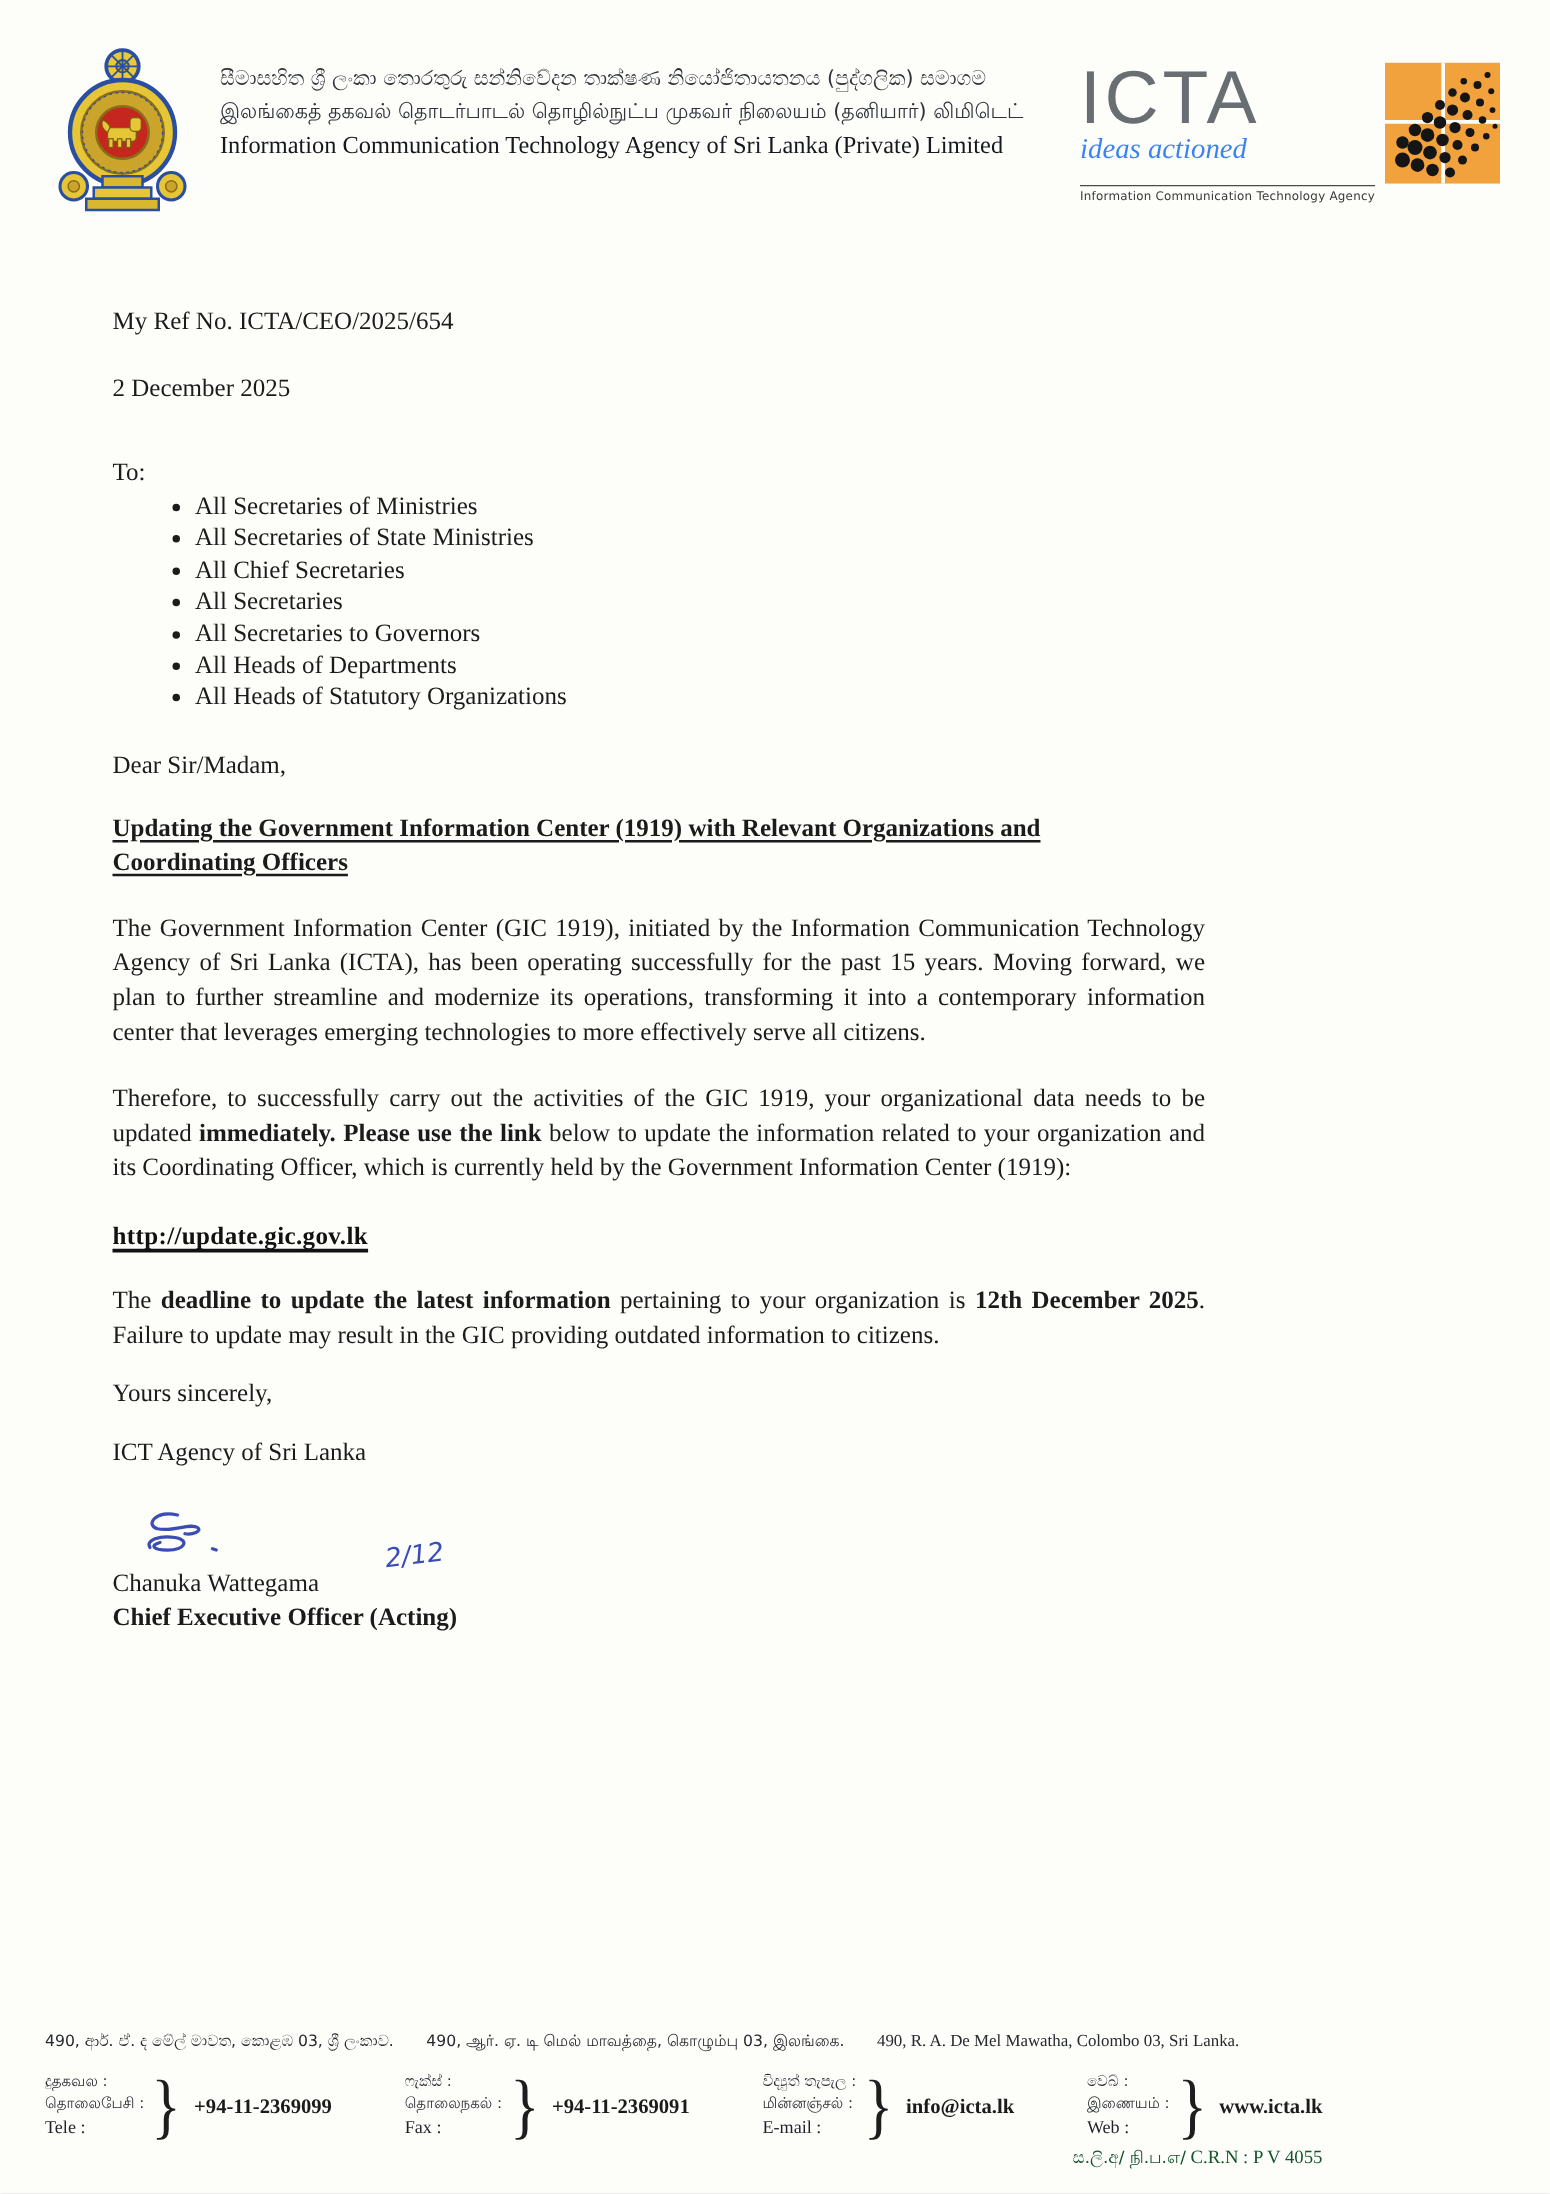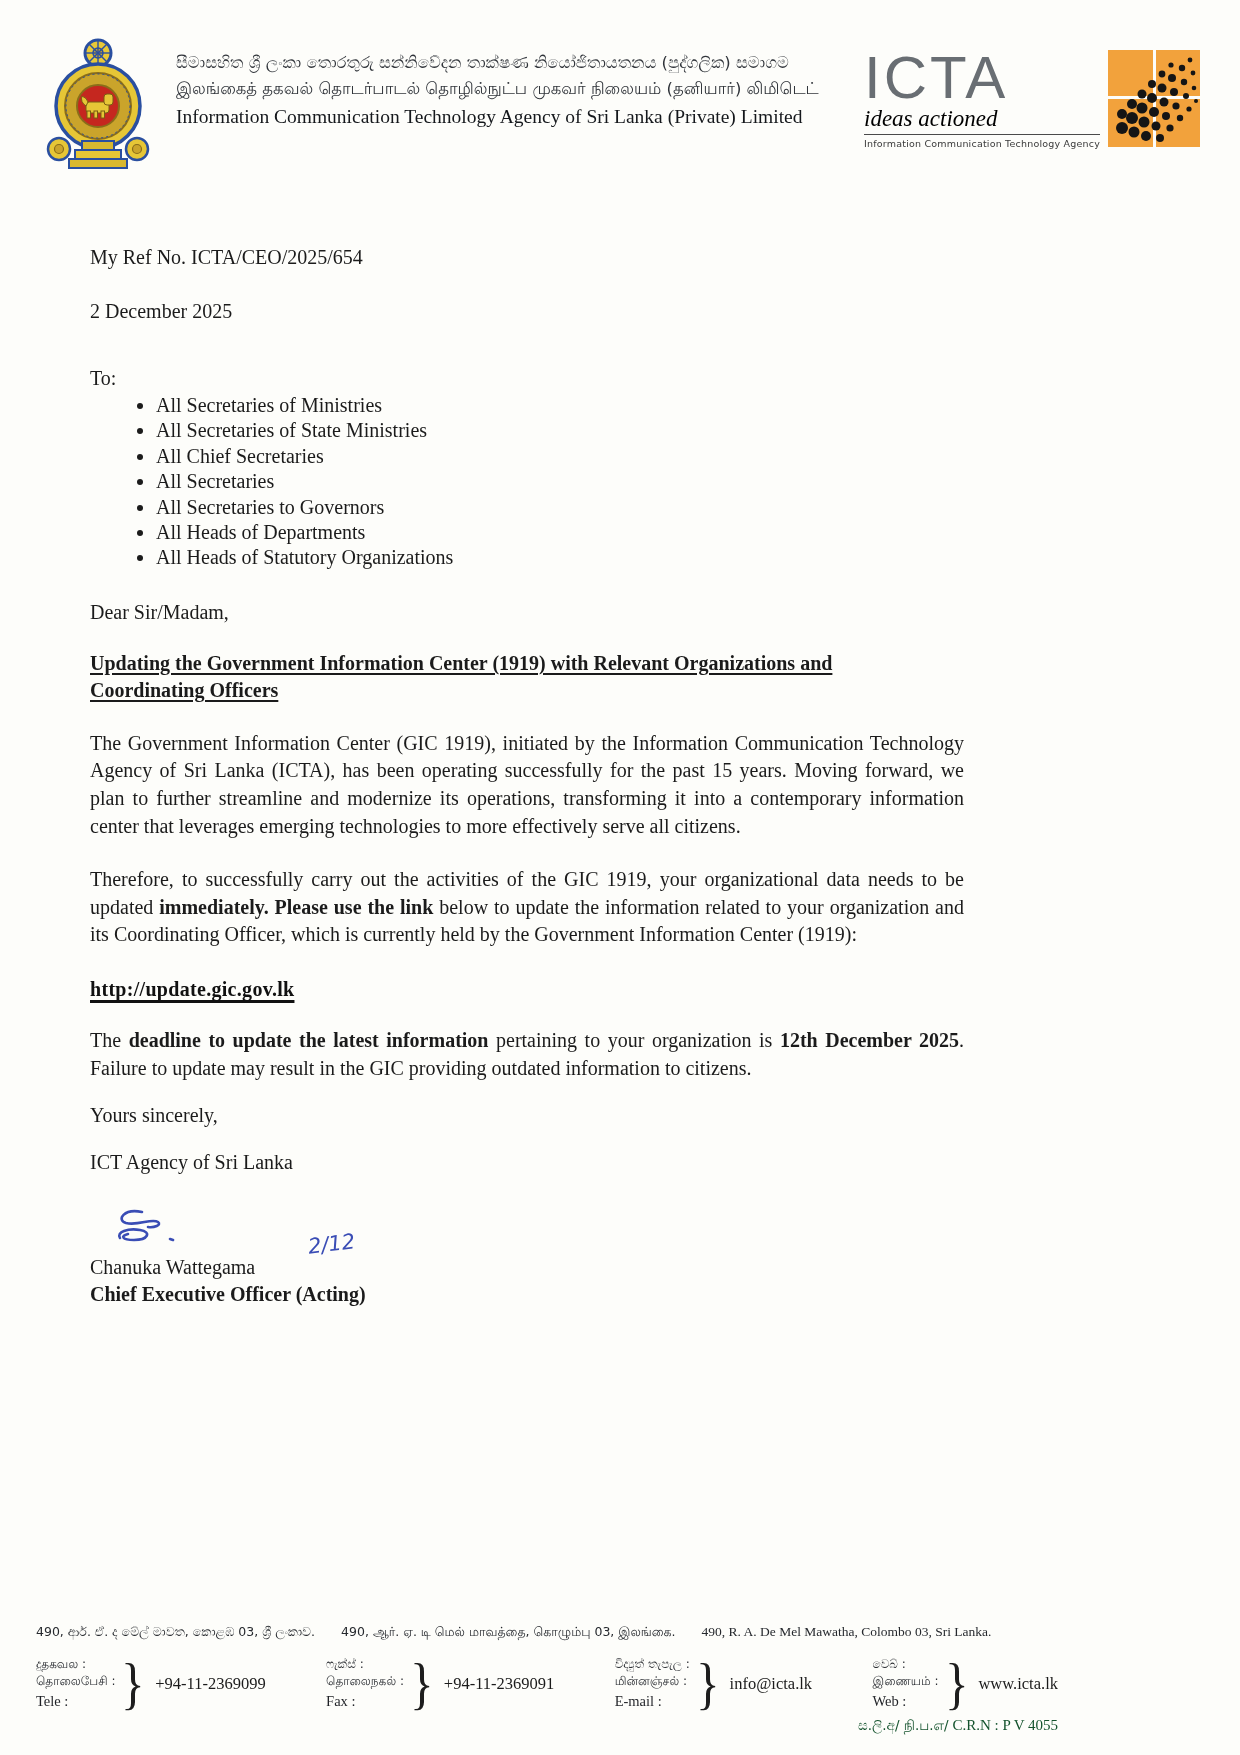--- a/index.html
+++ b/index.html
@@ -23,23 +23,23 @@
   }
   .org-en{font-size:19.5px;color:#15181c;margin-top:3px;white-space:nowrap;}
   .logo{margin-left:auto;display:flex;align-items:flex-start;padding-top:14px;}
   .logo-text{display:flex;flex-direction:column;align-items:flex-start;}
   .logo-acronym{
     font-family:Liberation Sans, sans-serif;
     font-size:60px;line-height:56px;color:#696e73;letter-spacing:3px;
   }
   .logo-tagline{
     font-family:"Liberation Serif", serif;
-    font-style:italic;font-size:23px;color:#000000;
+    font-style:italic;font-size:23px;color:#3b82f6;
     border-bottom:1.5px solid #4a4a4a;
-    padding-bottom:2px;width:100%;
+    padding-bottom:16px;width:100%;
   }
   .logo-caption{
     font-family:"DejaVu Sans", sans-serif;
     font-size:9.5px;color:#3a3a3a;margin-top:3px;letter-spacing:.2px;
   }
   .logo-mark{width:92px;height:97px;margin-left:8px;}
   
   .content{width:874px;margin-left:90px;font-size:20px;}
   .refno{margin-top:74px;}
   .date{margin-top:31px;}
@@ -75,21 +75,21 @@
   .contacts{display:flex;justify-content:space-between;margin-top:14px;}
   .contact{display:flex;align-items:center;}
   .labels{line-height:1.45;}
   .labels .si,.labels .ta{font-family:"DejaVu Sans", sans-serif;font-size:12px;color:#2b2e33;white-space:nowrap;}
   .labels .en{font-size:14.5px;color:#1f2126;white-space:nowrap;}
   .brace{
     font-family:"Liberation Serif", serif;
     font-size:58px;font-weight:400;color:#1d1d1d;
     margin:0 8px 0 4px;line-height:1;transform:scaleX(.85);
   }
-  .cvalue{font-size:16.5px;white-space:nowrap;}
+  .cvalue{font-size:16.5px;white-space:nowrap;font-weight:bold;}
   .crn-line{text-align:right;margin-top:4px;font-size:15px;color:#14532d;}
   .crn-line .mix{font-family:"DejaVu Sans", sans-serif;font-size:13.5px;}
 </style>
 </head>
 <body>
 
 <div class="page">
 
   <div class="header">
 

